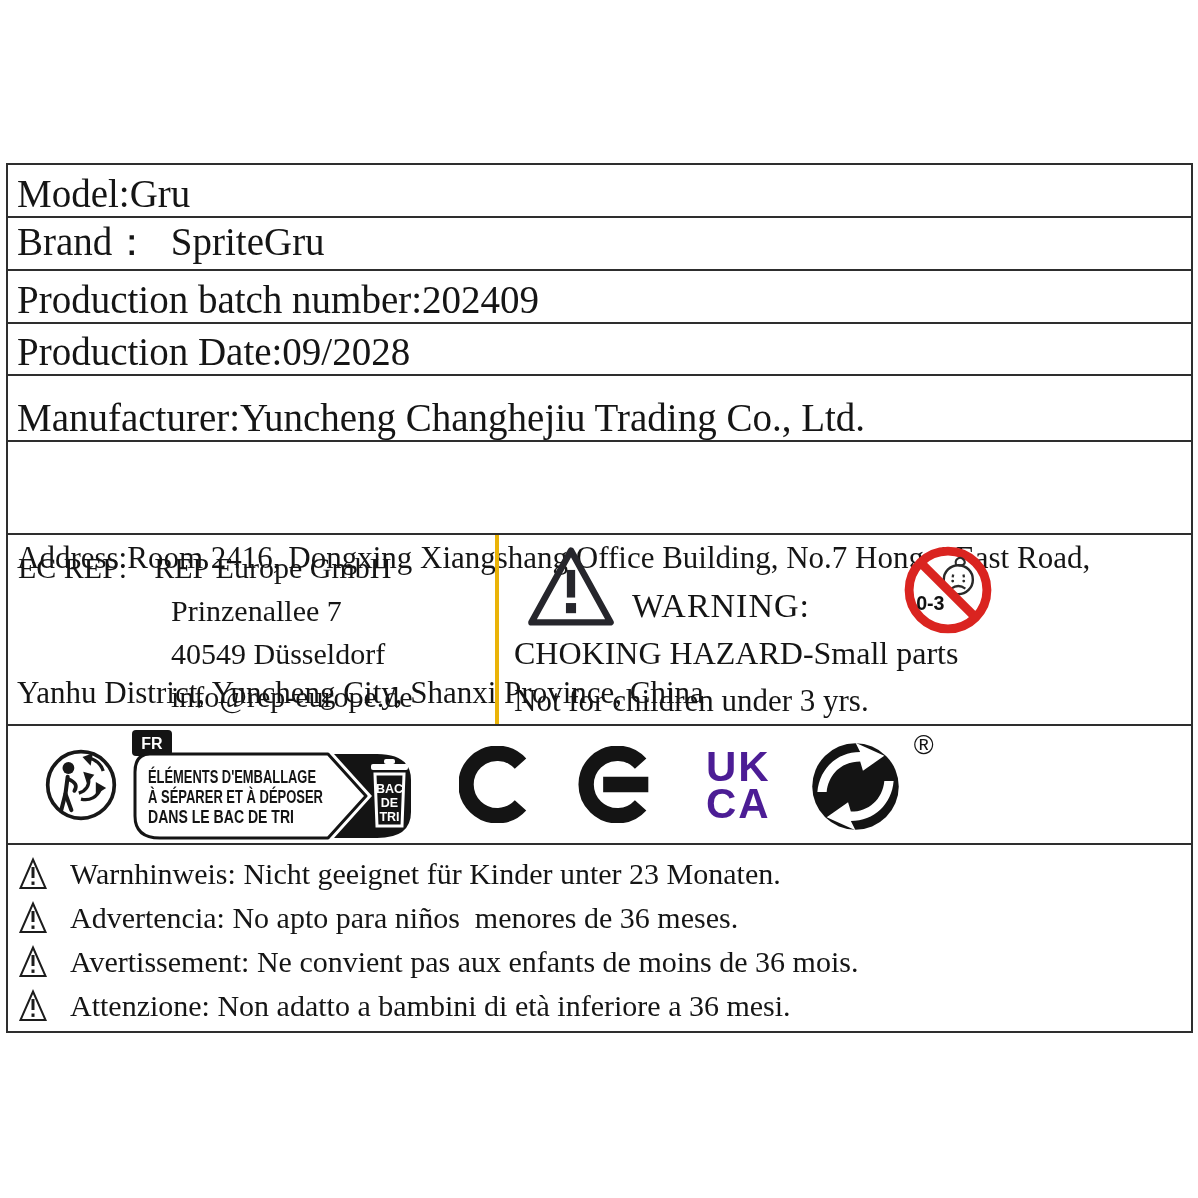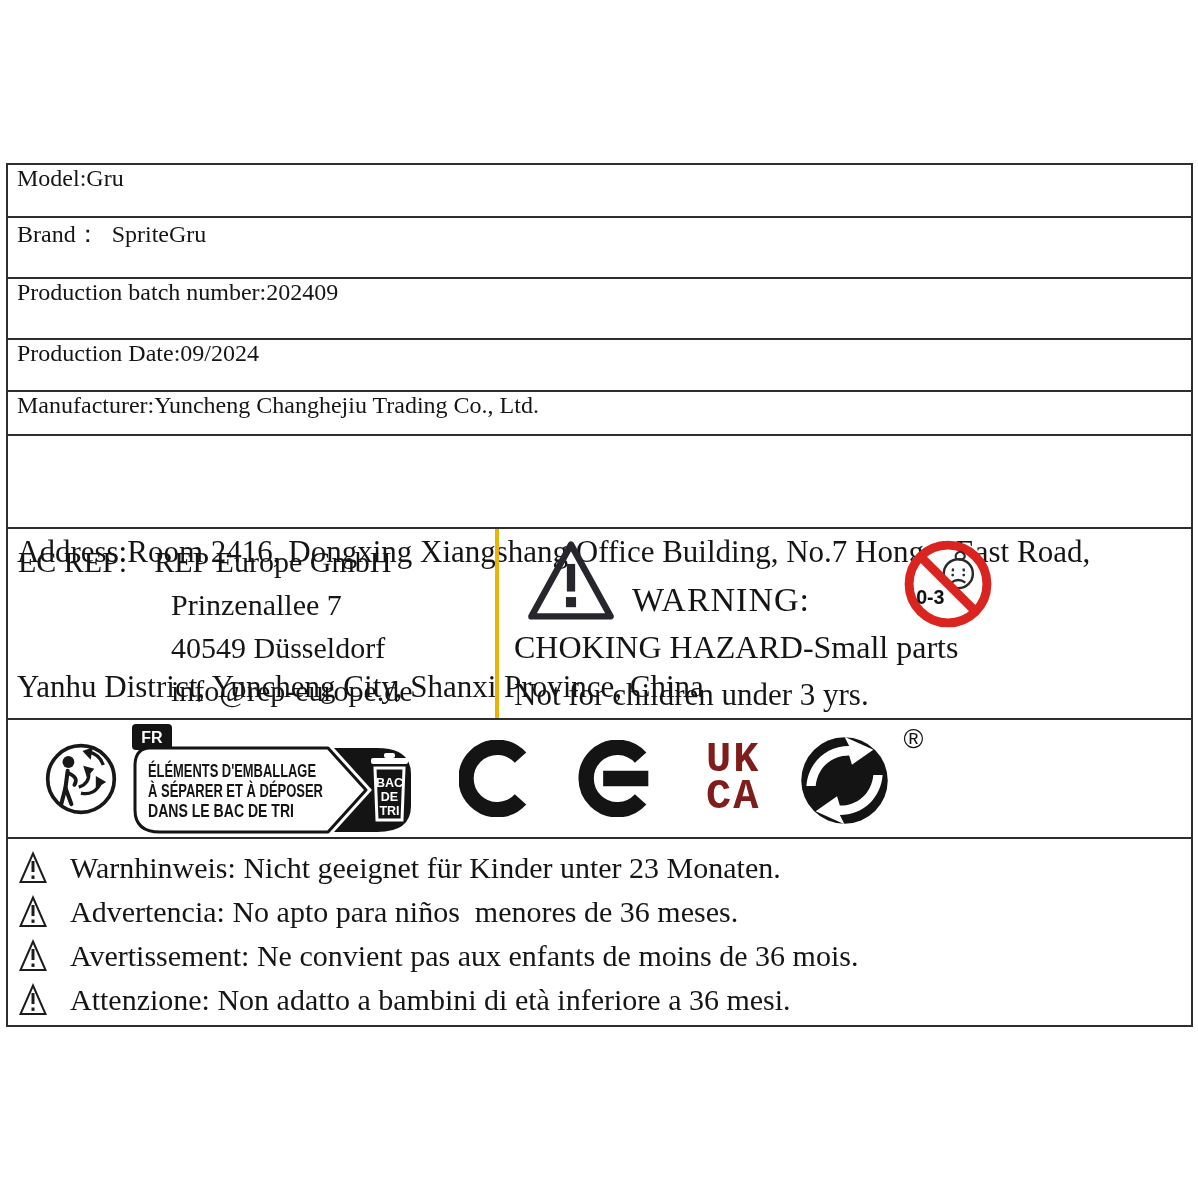--- a/index.html
+++ b/index.html
@@ -6,42 +6,42 @@
   .sheet{
     position:relative;width:1198px;height:1198px;background:#ffffff;overflow:hidden;
     font-family:"Liberation Serif","DejaVu Serif",serif;color:#151515;
   }
   .label-table{
     position:absolute;left:6px;top:163px;width:1183px;
     border:2px solid #2e2e2e;background:#fff;
   }
   .t-row{border-top:2px solid #2e2e2e;position:relative;box-sizing:border-box;}
   .t-row:first-child{border-top:none;}
-  .info-row{display:flex;align-items:flex-start;padding-left:9px;font-size:24px;white-space:pre;}
-  .h52{height:51px}.h54{height:61px}.h53{height:52px}.h50{height:44px}
+  .info-row{display:flex;align-items:flex-end;padding-left:9px;font-size:39px;white-space:pre;}
+  .h52{height:51px}.h54{height:53px}.h53{height:52px}.h50{height:66px}
   .addr-row{height:93px;padding-left:9px;font-size:31px;line-height:45px;padding-top:3px;white-space:pre;}
   
   .split-row{height:191px;display:flex;}
   .ecrep-cell{width:491px;border-right:4px solid #eab308;box-sizing:border-box;
     padding:11px 0 0 10px;font-size:30px;line-height:43px;}
   .ecrep-company{margin-left:27px;}
   .ecrep-indent{padding-left:153px;}
   .warn-cell{flex:1;position:relative;}
   .big-triangle{position:absolute;left:26px;top:9px;}
   .warning-title{position:absolute;left:133px;top:52px;font-size:34px;letter-spacing:1px;text-align:right;}
   .prohibition{position:absolute;left:404px;top:10px;}
   .choking-line{position:absolute;left:15px;top:100px;font-size:32px;white-space:pre;}
   .notfor-line{position:absolute;left:15px;top:148px;font-size:31px;white-space:pre;}
   
   .logos-row{height:119px;display:flex;align-items:center;}
   .triman{margin-left:36px;}
   .fr-label{margin-left:12px;}
   .ce-mark{margin-left:44px;}
-  .ukca{margin-left:50px;font-family:Liberation Mono, monospace;
-    font-weight:700;font-size:42px;line-height:37px;letter-spacing:2px;color:#7f1d1d;}
+  .ukca{margin-left:50px;font-family:Liberation Sans, sans-serif;
+    font-weight:700;font-size:42px;line-height:37px;letter-spacing:2px;color:#4c1d95;}
   .greendot-wrap{margin-left:38px;position:relative;width:125px;height:98px;}
   .greendot-wrap svg.gd{position:absolute;left:0;top:4px;}
   .reg-mark{position:absolute;right:0;top:-6px;font-size:27px;font-family:"Liberation Sans",sans-serif;color:#141414;}
   
   .warnings-row{height:188px;padding-top:7px;}
   .warn-line{display:flex;align-items:center;height:44px;padding-left:10px;}
   .warn-line svg{margin-right:22px;flex:0 0 auto;}
   .warn-text{font-size:30px;white-space:pre;}
   text{font-family:"Liberation Sans","DejaVu Sans",sans-serif;}
 </style>
@@ -54,21 +54,21 @@
     <div class="t-row info-row h52">
       <span>Model:Gru</span>
     </div>
     <div class="t-row info-row h54">
       <span>Brand：  SpriteGru</span>
     </div>
     <div class="t-row info-row h54">
       <span>Production batch number:202409</span>
     </div>
     <div class="t-row info-row h53">
-      <span>Production Date:09/2024</span>
+      <span>Production Date:09/2028</span>
     </div>
     <div class="t-row info-row h50">
       <span>Manufacturer:Yuncheng Changhejiu Trading Co., Ltd.</span>
     </div>
 
     <div class="t-row addr-row">
       <div>Address:Room 2416, Dongxing Xiangshang Office Building, No.7 Hongqi East Road,</div>
       <div>Yanhu District, Yuncheng City, Shanxi Province, China</div>
     </div>
 

